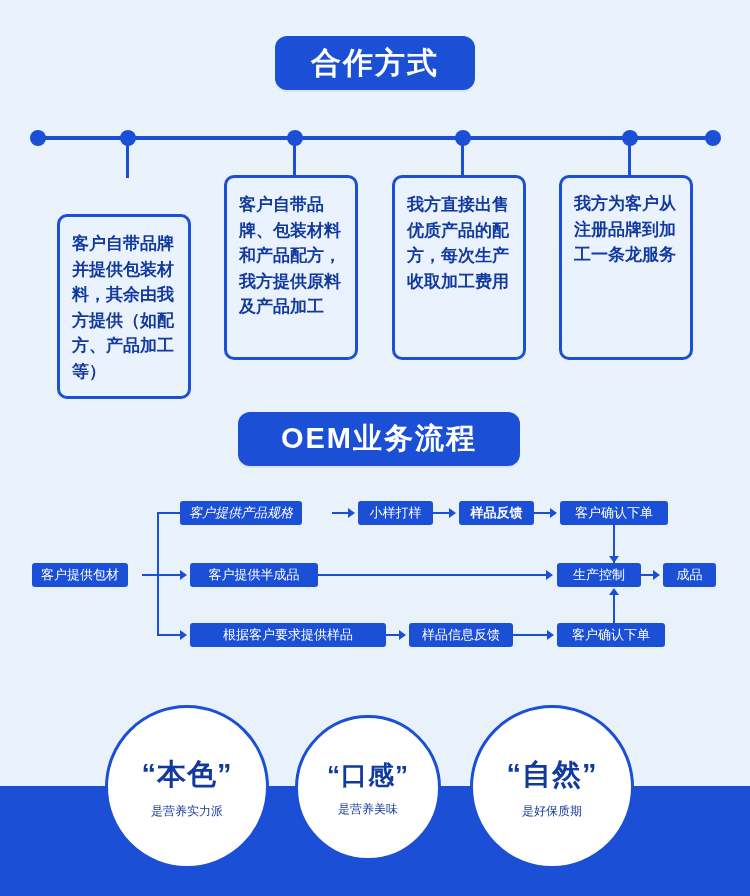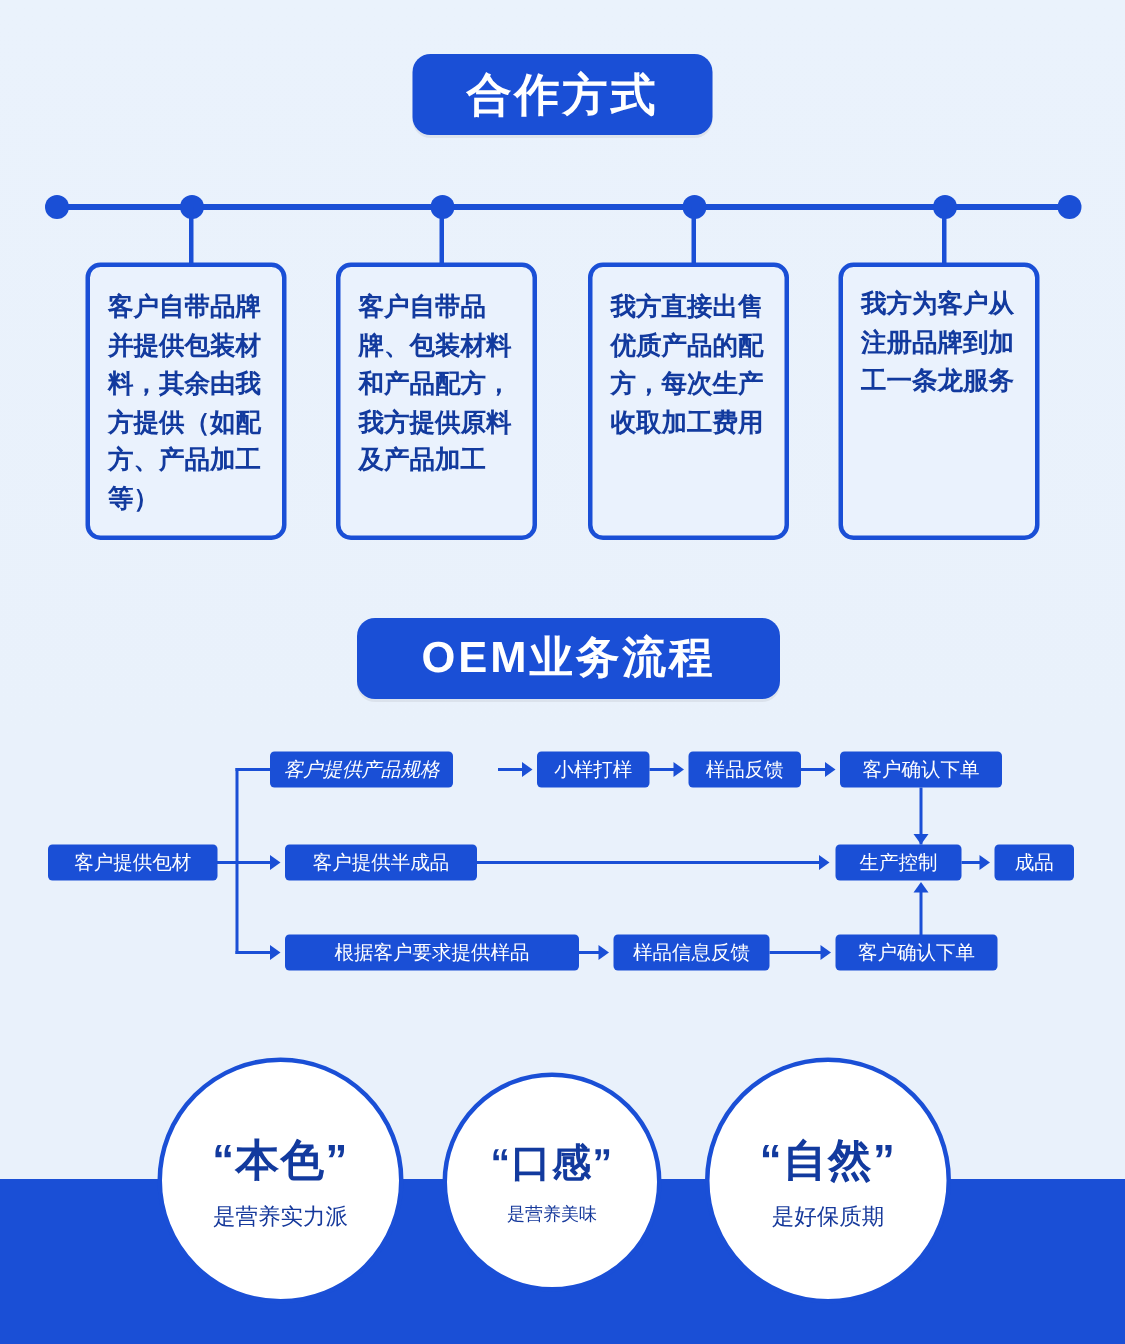--- a/index.html
+++ b/index.html
@@ -150,21 +150,21 @@
     align-items: center;
     justify-content: center;
     color: #123a9e;
   }
   .circle .big {
     font-size: 29px;
     font-weight: bold;
     letter-spacing: 1px;
   }
   .circle .small {
-    font-size: 15px;
+    font-size: 12px;
     margin-top: 8px;
     color: #16399b;
   }
   #circle-1 { left: 105px; top: 705px; width: 158px; height: 158px; }
   #circle-2 { left: 295px; top: 715px; width: 140px; height: 140px; }
   #circle-3 { left: 470px; top: 705px; width: 158px; height: 158px; }
   #circle-2 .big { font-size: 26px; }
   #circle-2 .small { font-size: 12px; }
 </style>
 </head>
@@ -180,44 +180,44 @@
   <div class="tl-dot" style="left:287px;"></div>
   <div class="tl-dot" style="left:455px;"></div>
   <div class="tl-dot" style="left:622px;"></div>
   <div class="tl-dot" style="left:705px;"></div>
 
   <div class="tl-stem" style="left:126px;"></div>
   <div class="tl-stem" style="left:293px;"></div>
   <div class="tl-stem" style="left:461px;"></div>
   <div class="tl-stem" style="left:628px;"></div>
 
-  <div class="coop-card tall" style="left:57px;">客户自带品牌并提供包装材料，其余由我方提供（如配方、产品加工等）</div>
+  <div class="coop-card tall" style="left:57px;margin-top:39px;">客户自带品牌并提供包装材料，其余由我方提供（如配方、产品加工等）</div>
   <div class="coop-card tall" style="left:224px;">客户自带品牌、包装材料和产品配方，我方提供原料及产品加工</div>
   <div class="coop-card tall" style="left:392px;">我方直接出售优质产品的配方，每次生产收取加工费用</div>
   <div class="coop-card tall" style="left:559px;font-family:Liberation Mono, monospace;">我方为客户从注册品牌到加工一条龙服务</div>
 
   <div class="title-pill" id="title-oem">OEM业务流程</div>
 
   <div class="flow">
 
-    <div class="node" style="left:32px; top:73px; width:113px;">客户提供包材</div>
+    <div class="node" style="left:32px; top:73px; width:96px;">客户提供包材</div>
 
     <div class="hline" style="left:142px; top:84px; width:16px;"></div>
 
     <div class="vline" style="left:157px; top:22px; height:124px;"></div>
 
     <div class="hline" style="left:157px; top:22px; width:25px;"></div>
     <div class="arrow-r" style="left:180px; top:18px;"></div>
     <div class="node" style="left:180px; top:11px; width:122px;font-style:italic;">客户提供产品规格</div>
     <div class="hline" style="left:332px; top:22px; width:20px;"></div>
     <div class="arrow-r" style="left:348px; top:18px;"></div>
     <div class="node" style="left:358px; top:11px; width:75px;">小样打样</div>
     <div class="hline" style="left:433px; top:22px; width:20px;"></div>
     <div class="arrow-r" style="left:449px; top:18px;"></div>
-    <div class="node" style="left:459px; top:11px; width:75px;">样品反馈</div>
+    <div class="node" style="left:459px; top:11px; width:75px;font-weight:bold;">样品反馈</div>
     <div class="hline" style="left:534px; top:22px; width:20px;"></div>
     <div class="arrow-r" style="left:550px; top:18px;"></div>
     <div class="node" style="left:560px; top:11px; width:108px;">客户确认下单</div>
 
     <div class="vline" style="left:613px; top:35px; height:38px;"></div>
     <div class="arrow-u" style="left:609px; top:66px; transform:rotate(180deg);"></div>
 
     <div class="hline" style="left:157px; top:84px; width:25px;"></div>
     <div class="arrow-r" style="left:180px; top:80px;"></div>
     <div class="node" style="left:190px; top:73px; width:128px;">客户提供半成品</div>

